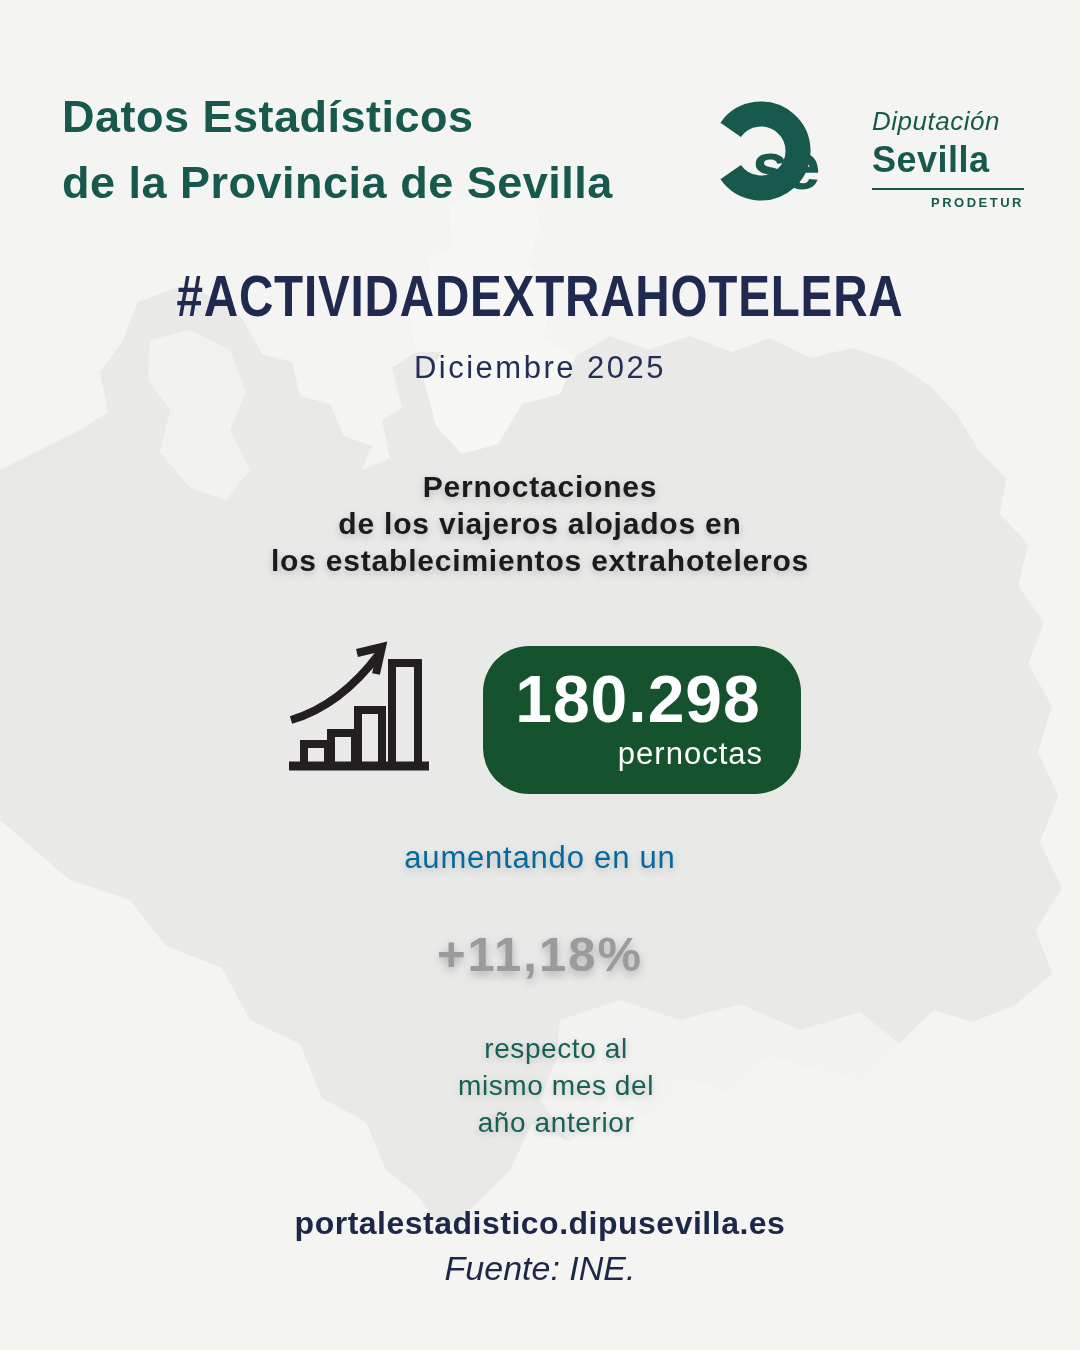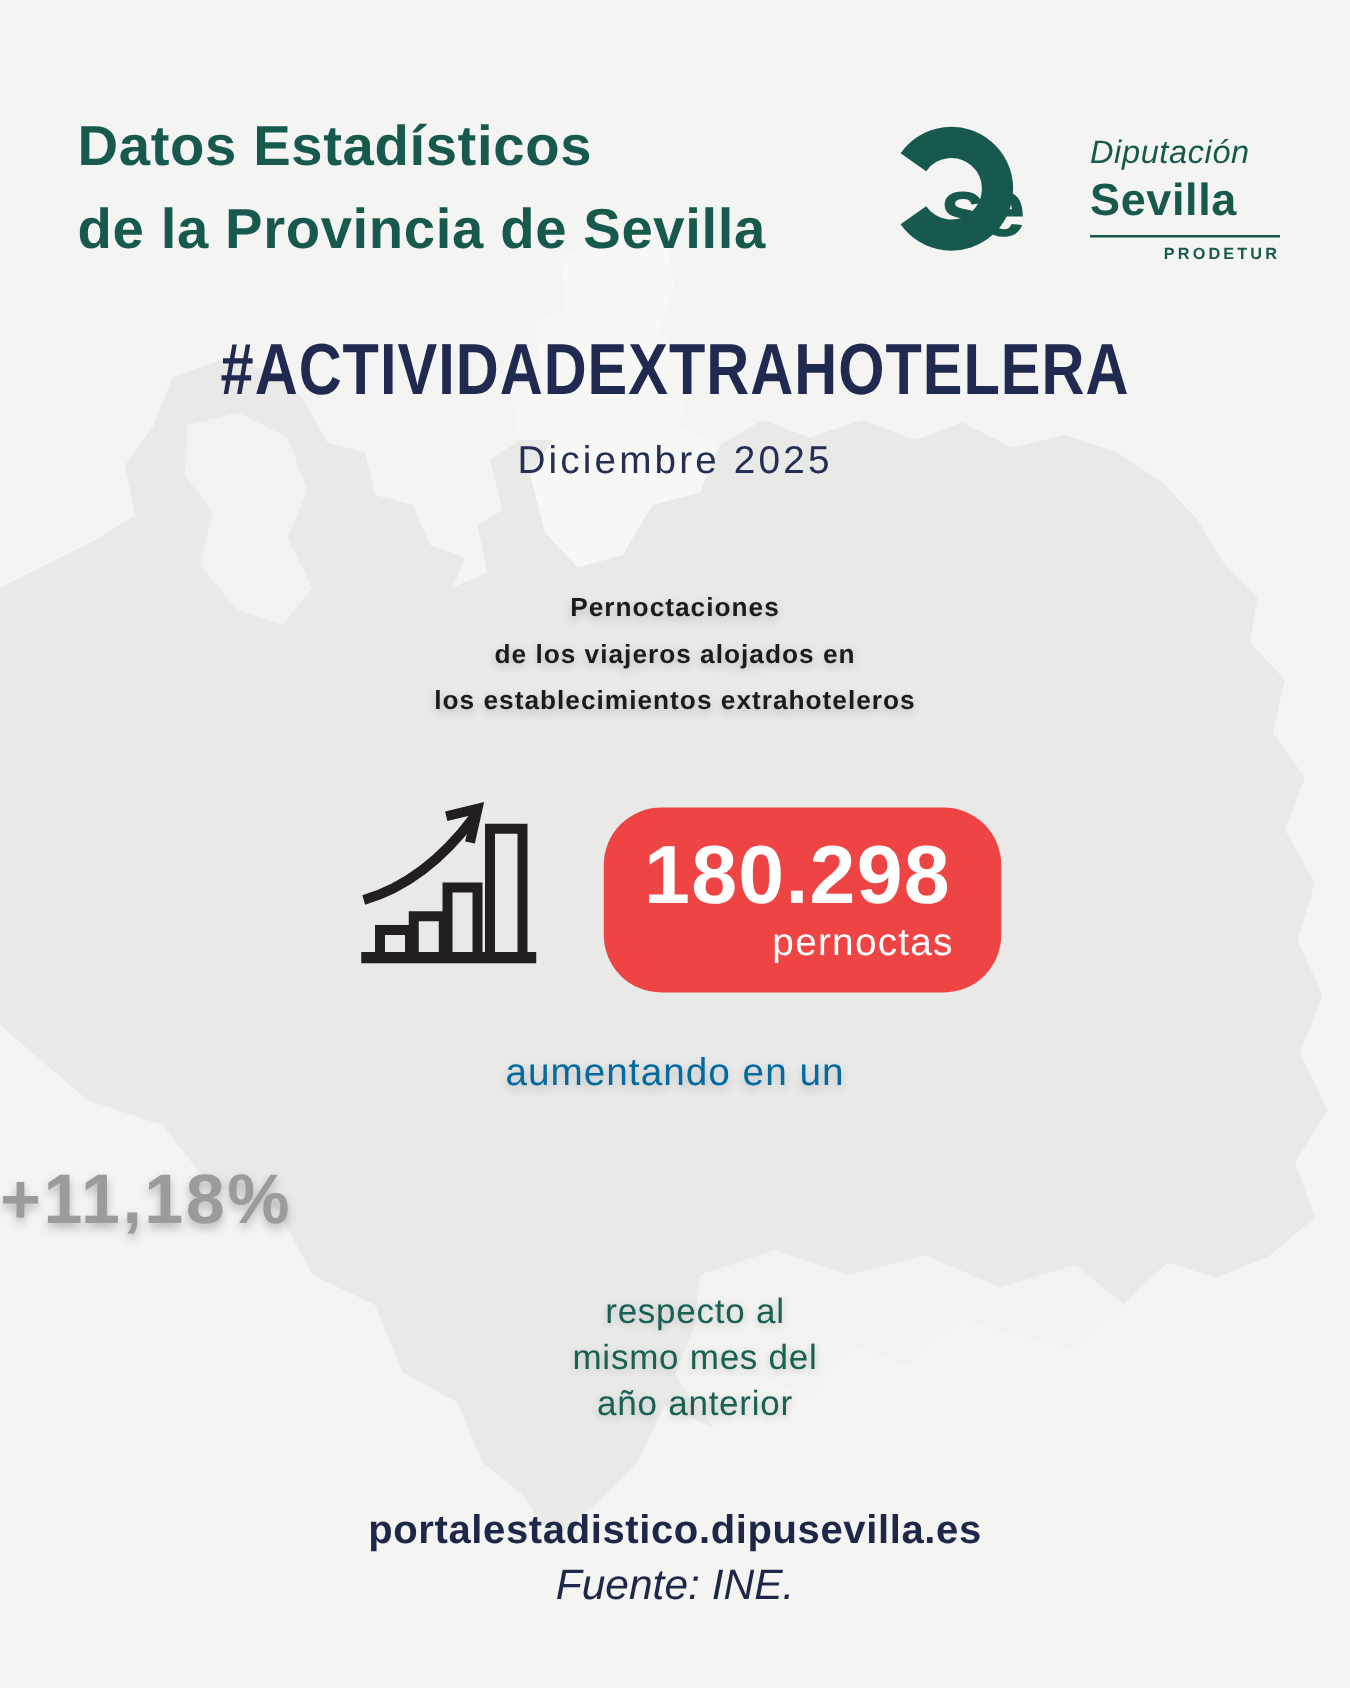--- a/index.html
+++ b/index.html
@@ -73,32 +73,32 @@
     font-size: 31px;
     letter-spacing: 2.5px;
   }
 
   
   .subject {
     top: 468px; left: 0; width: 1080px;
     text-align: center;
     color: #1b1b1b;
     font-weight: bold;
-    font-size: 21px;
+    font-size: 30px;
     line-height: 37px;
     letter-spacing: 0.8px;
     text-shadow: 0 3px 7px rgba(110,110,110,0.35);
   }
 
   
   .chart-icon { top: 640px; left: 283px; }
   .stat-box {
     top: 646px; left: 483px;
     width: 318px; height: 148px;
-    background: #ef4444;
+    background: #14532d;
     border-radius: 46px;
     color: #ffffff;
     box-sizing: border-box;
     padding: 18px 38px 0 30px;
   }
   .stat-value {
     font-size: 66px;
     font-weight: bold;
     letter-spacing: 1px;
     text-align: center;
@@ -115,24 +115,24 @@
   .lead {
     top: 840px; left: 0; width: 1080px;
     text-align: center;
     color: #0369a1;
     font-size: 31px;
     letter-spacing: 0.8px;
     text-shadow: 0 3px 7px rgba(110,110,110,0.35);
   }
   .pct {
     top: 926px; left: 0; width: 1080px;
-    text-align: left;
+    text-align: center;
     color: #9b9b9b;
     font-weight: bold;
-    font-size: 56px;
+    font-size: 49px;
     letter-spacing: 2px;
     text-shadow: 0 4px 8px rgba(90,90,90,0.4);
   }
   .context {
     top: 1030px; left: 0; width: 1080px;
     text-align: center;
     color: #176055;
     font-size: 28px;
     line-height: 37px;
     letter-spacing: 0.6px;

